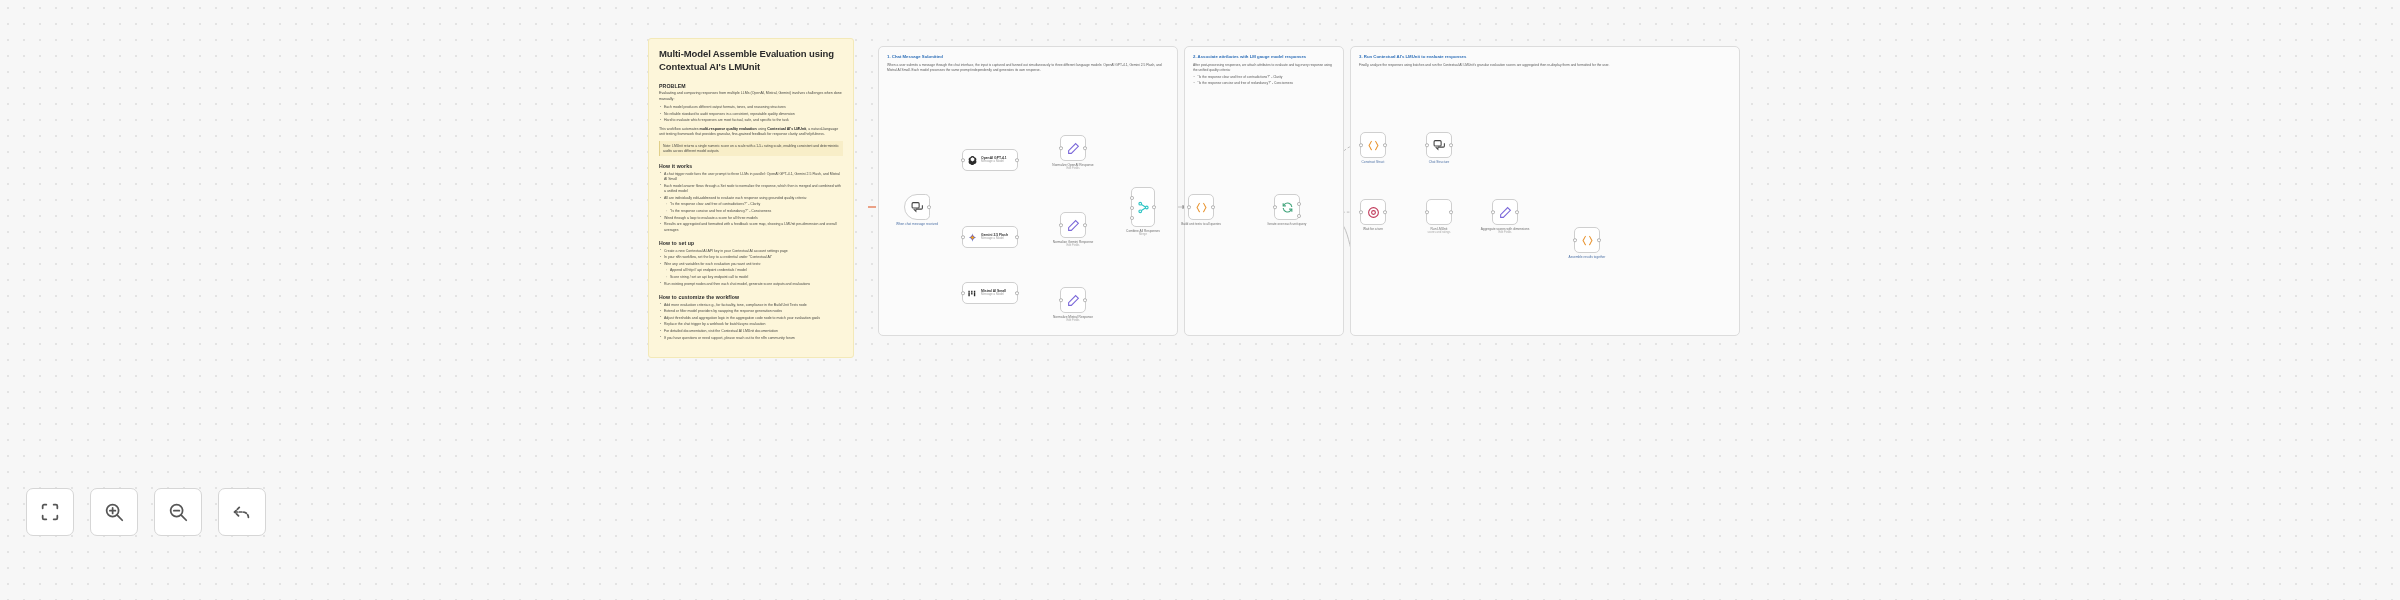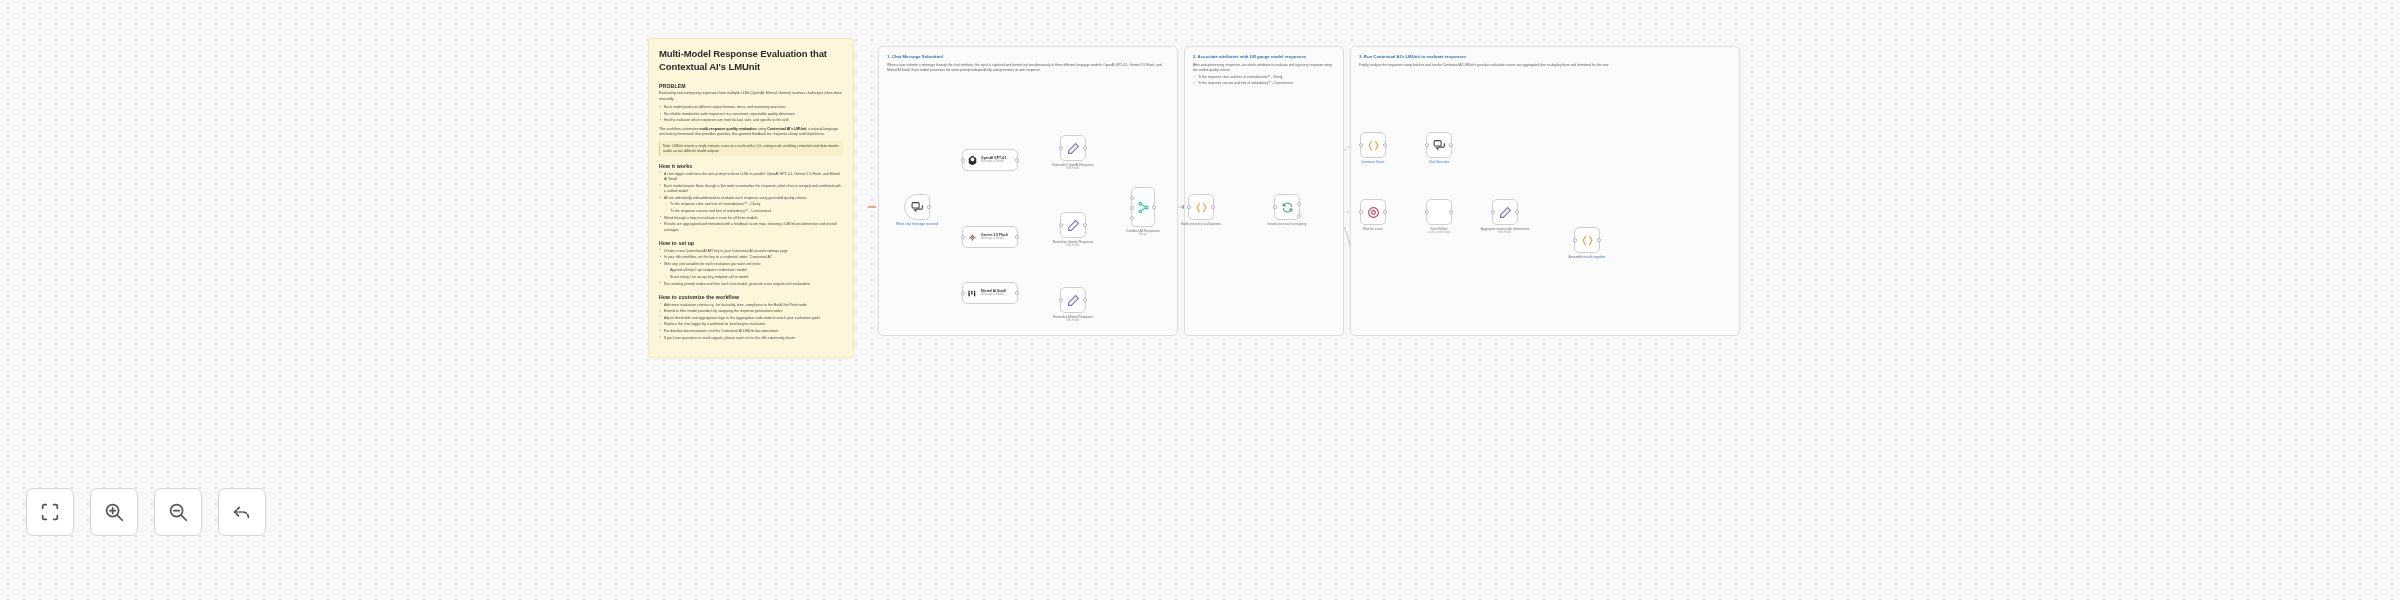--- a/index.html
+++ b/index.html
@@ -171,21 +171,21 @@
     <g fill="none" stroke="#c4c4c4" stroke-width="0.8" stroke-dasharray="2 1.6">
       <path d="M992,172 L992,196"></path>
       <path d="M992,249 L992,268"></path>
       <path d="M992,305 L992,324"></path>
     </g>
 
     <path d="M868,207 L876,207" stroke="#e05b2a" stroke-width="1.1" fill="none"></path>
   </svg>
 
   <div id="sticky">
-    <div class="title">Multi-Model Response Evaluation that Contextual AI's LMUnit</div>
+    <div class="title">Multi-Model Assemble Evaluation using Contextual AI's LMUnit</div>
 
     <h3>PROBLEM</h3>
     <p>Evaluating and comparing responses from multiple LLMs (OpenAI, Mistral, Gemini) involves challenges when done manually:</p>
     <ul>
       <li>Each model produces different output formats, tones, and reasoning structures</li>
       <li>No reliable standard to audit responses in a consistent, repeatable quality dimension</li>
       <li>Hard to evaluate which responses are most factual, safe, and specific to the task</li>
     </ul>
     <p>
       <span>This workflow automates </span><span class="b">multi-response quality evaluation</span><span> using </span><span class="b">Contextual AI's LMUnit</span><span>, a natural-language unit testing framework that provides granular, fine-grained feedback for response clarity and helpfulness.</span>

